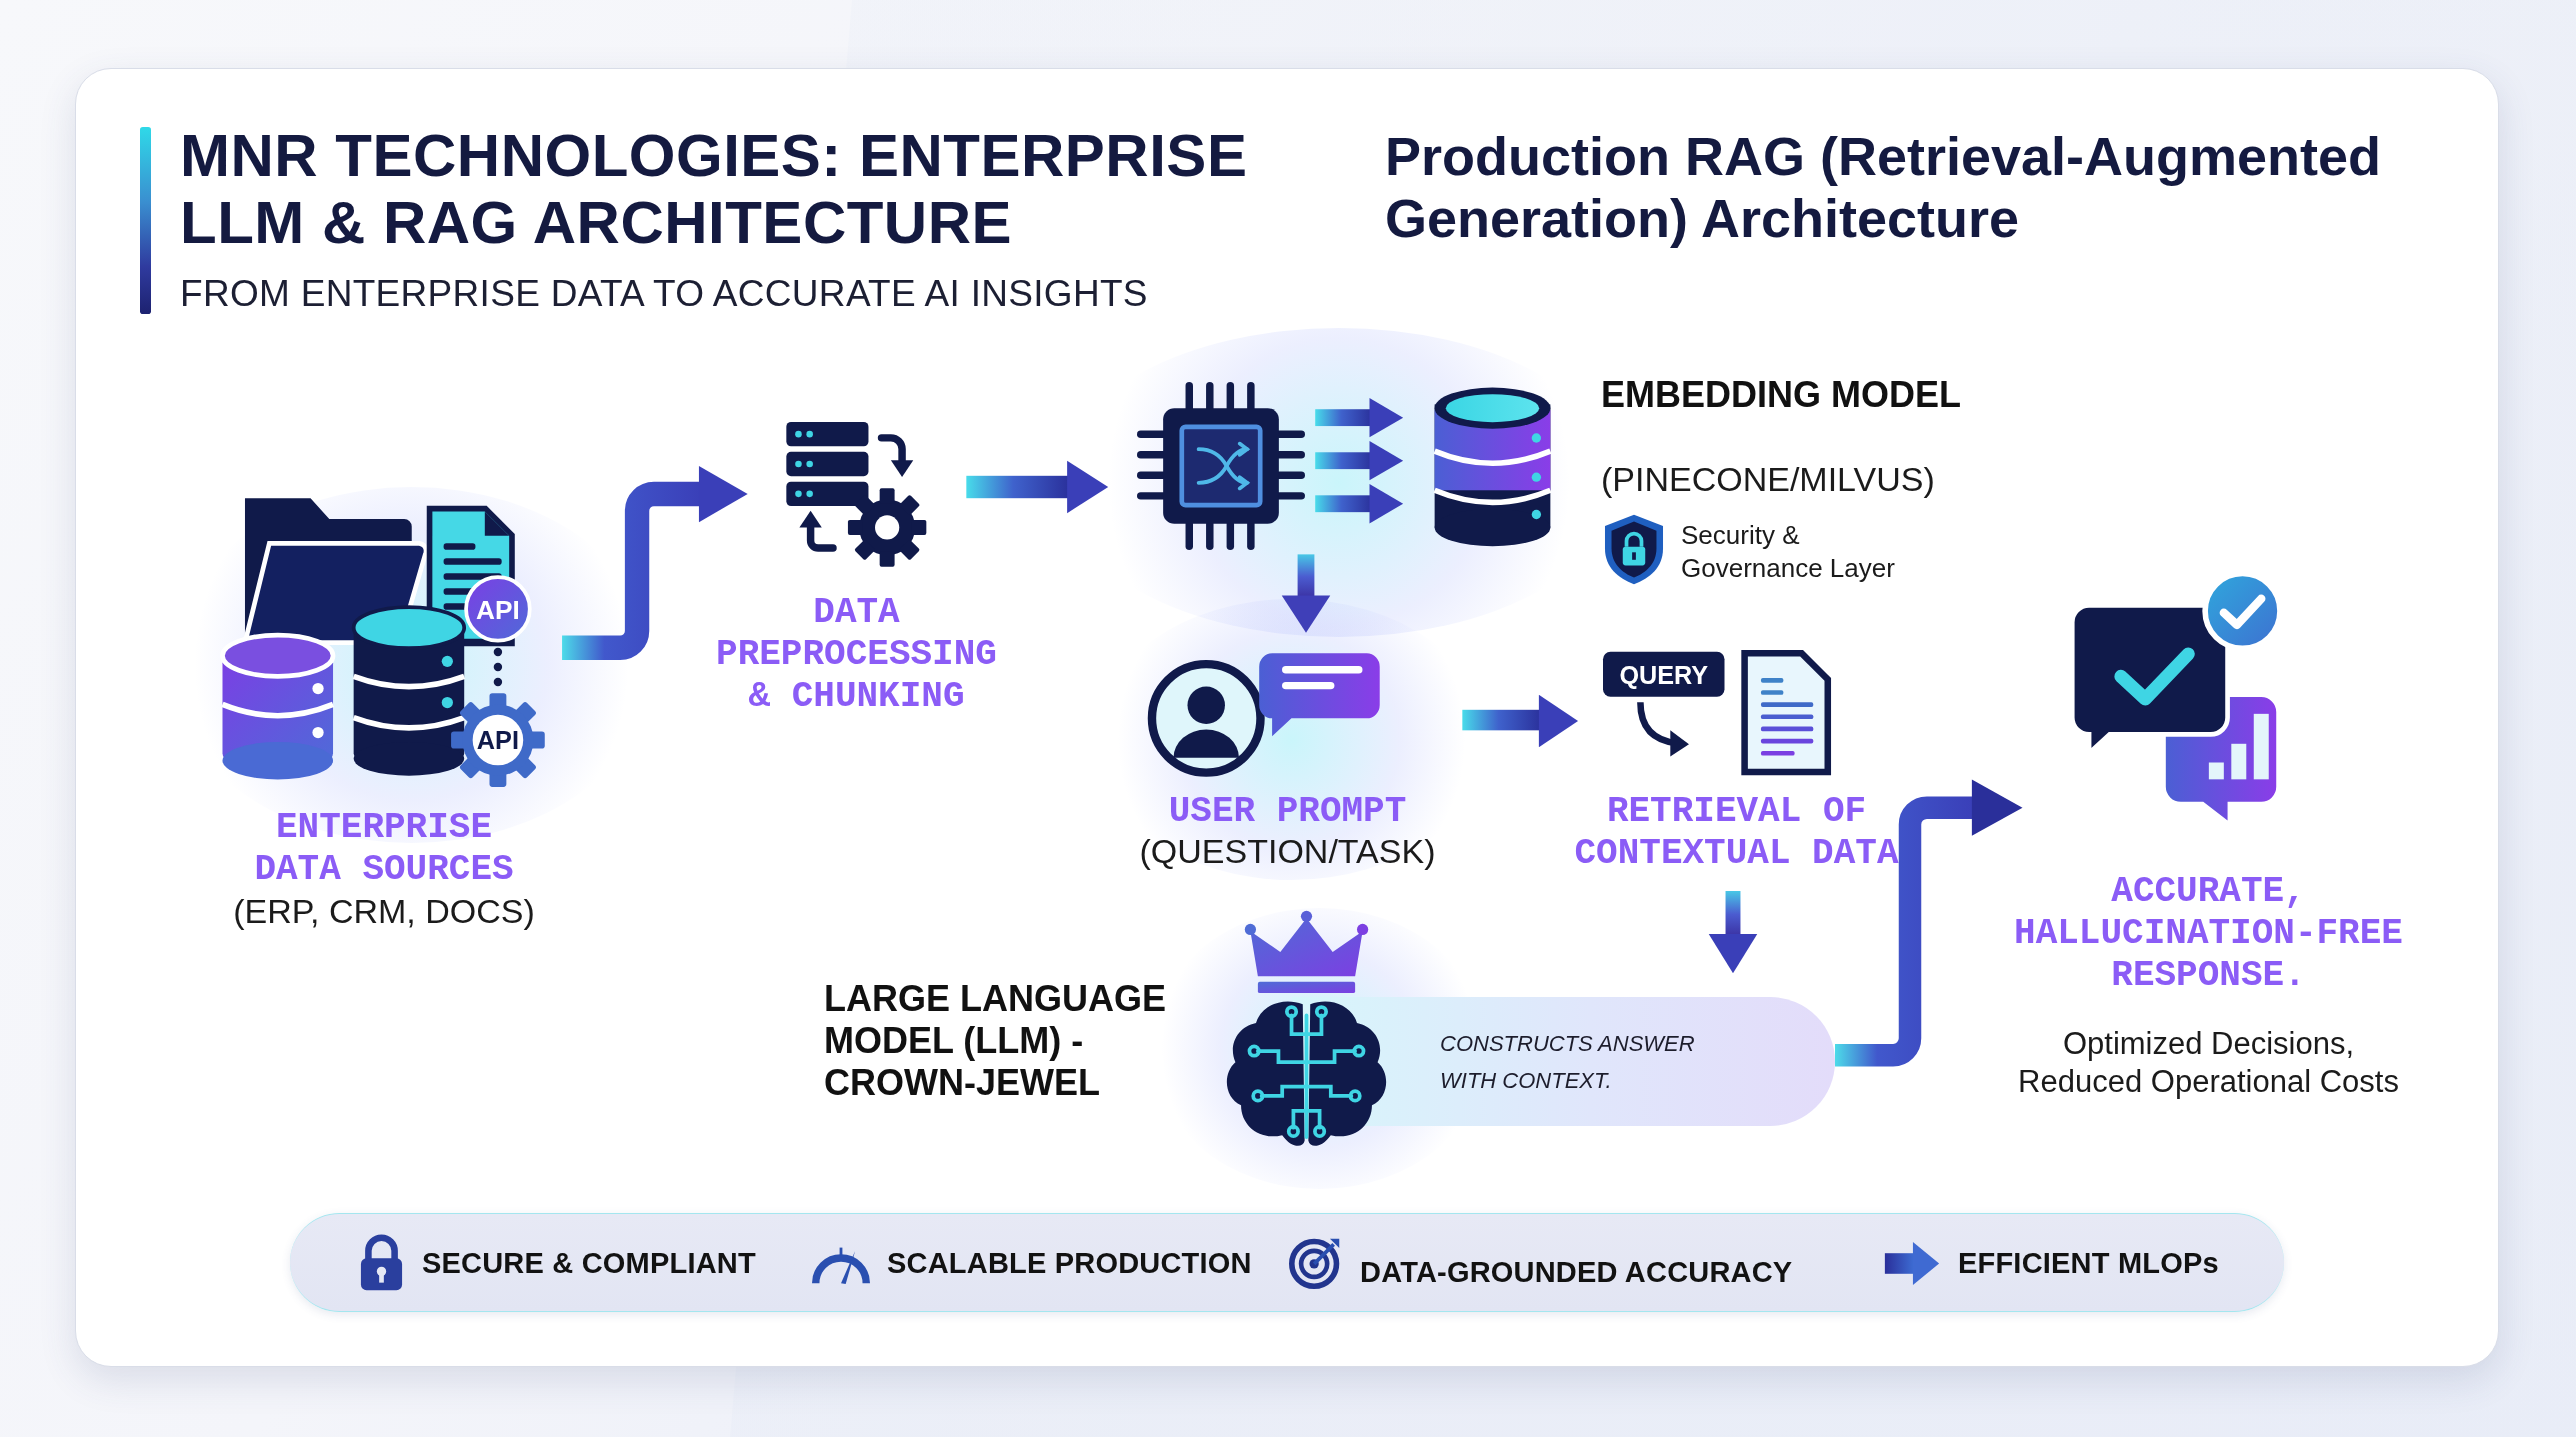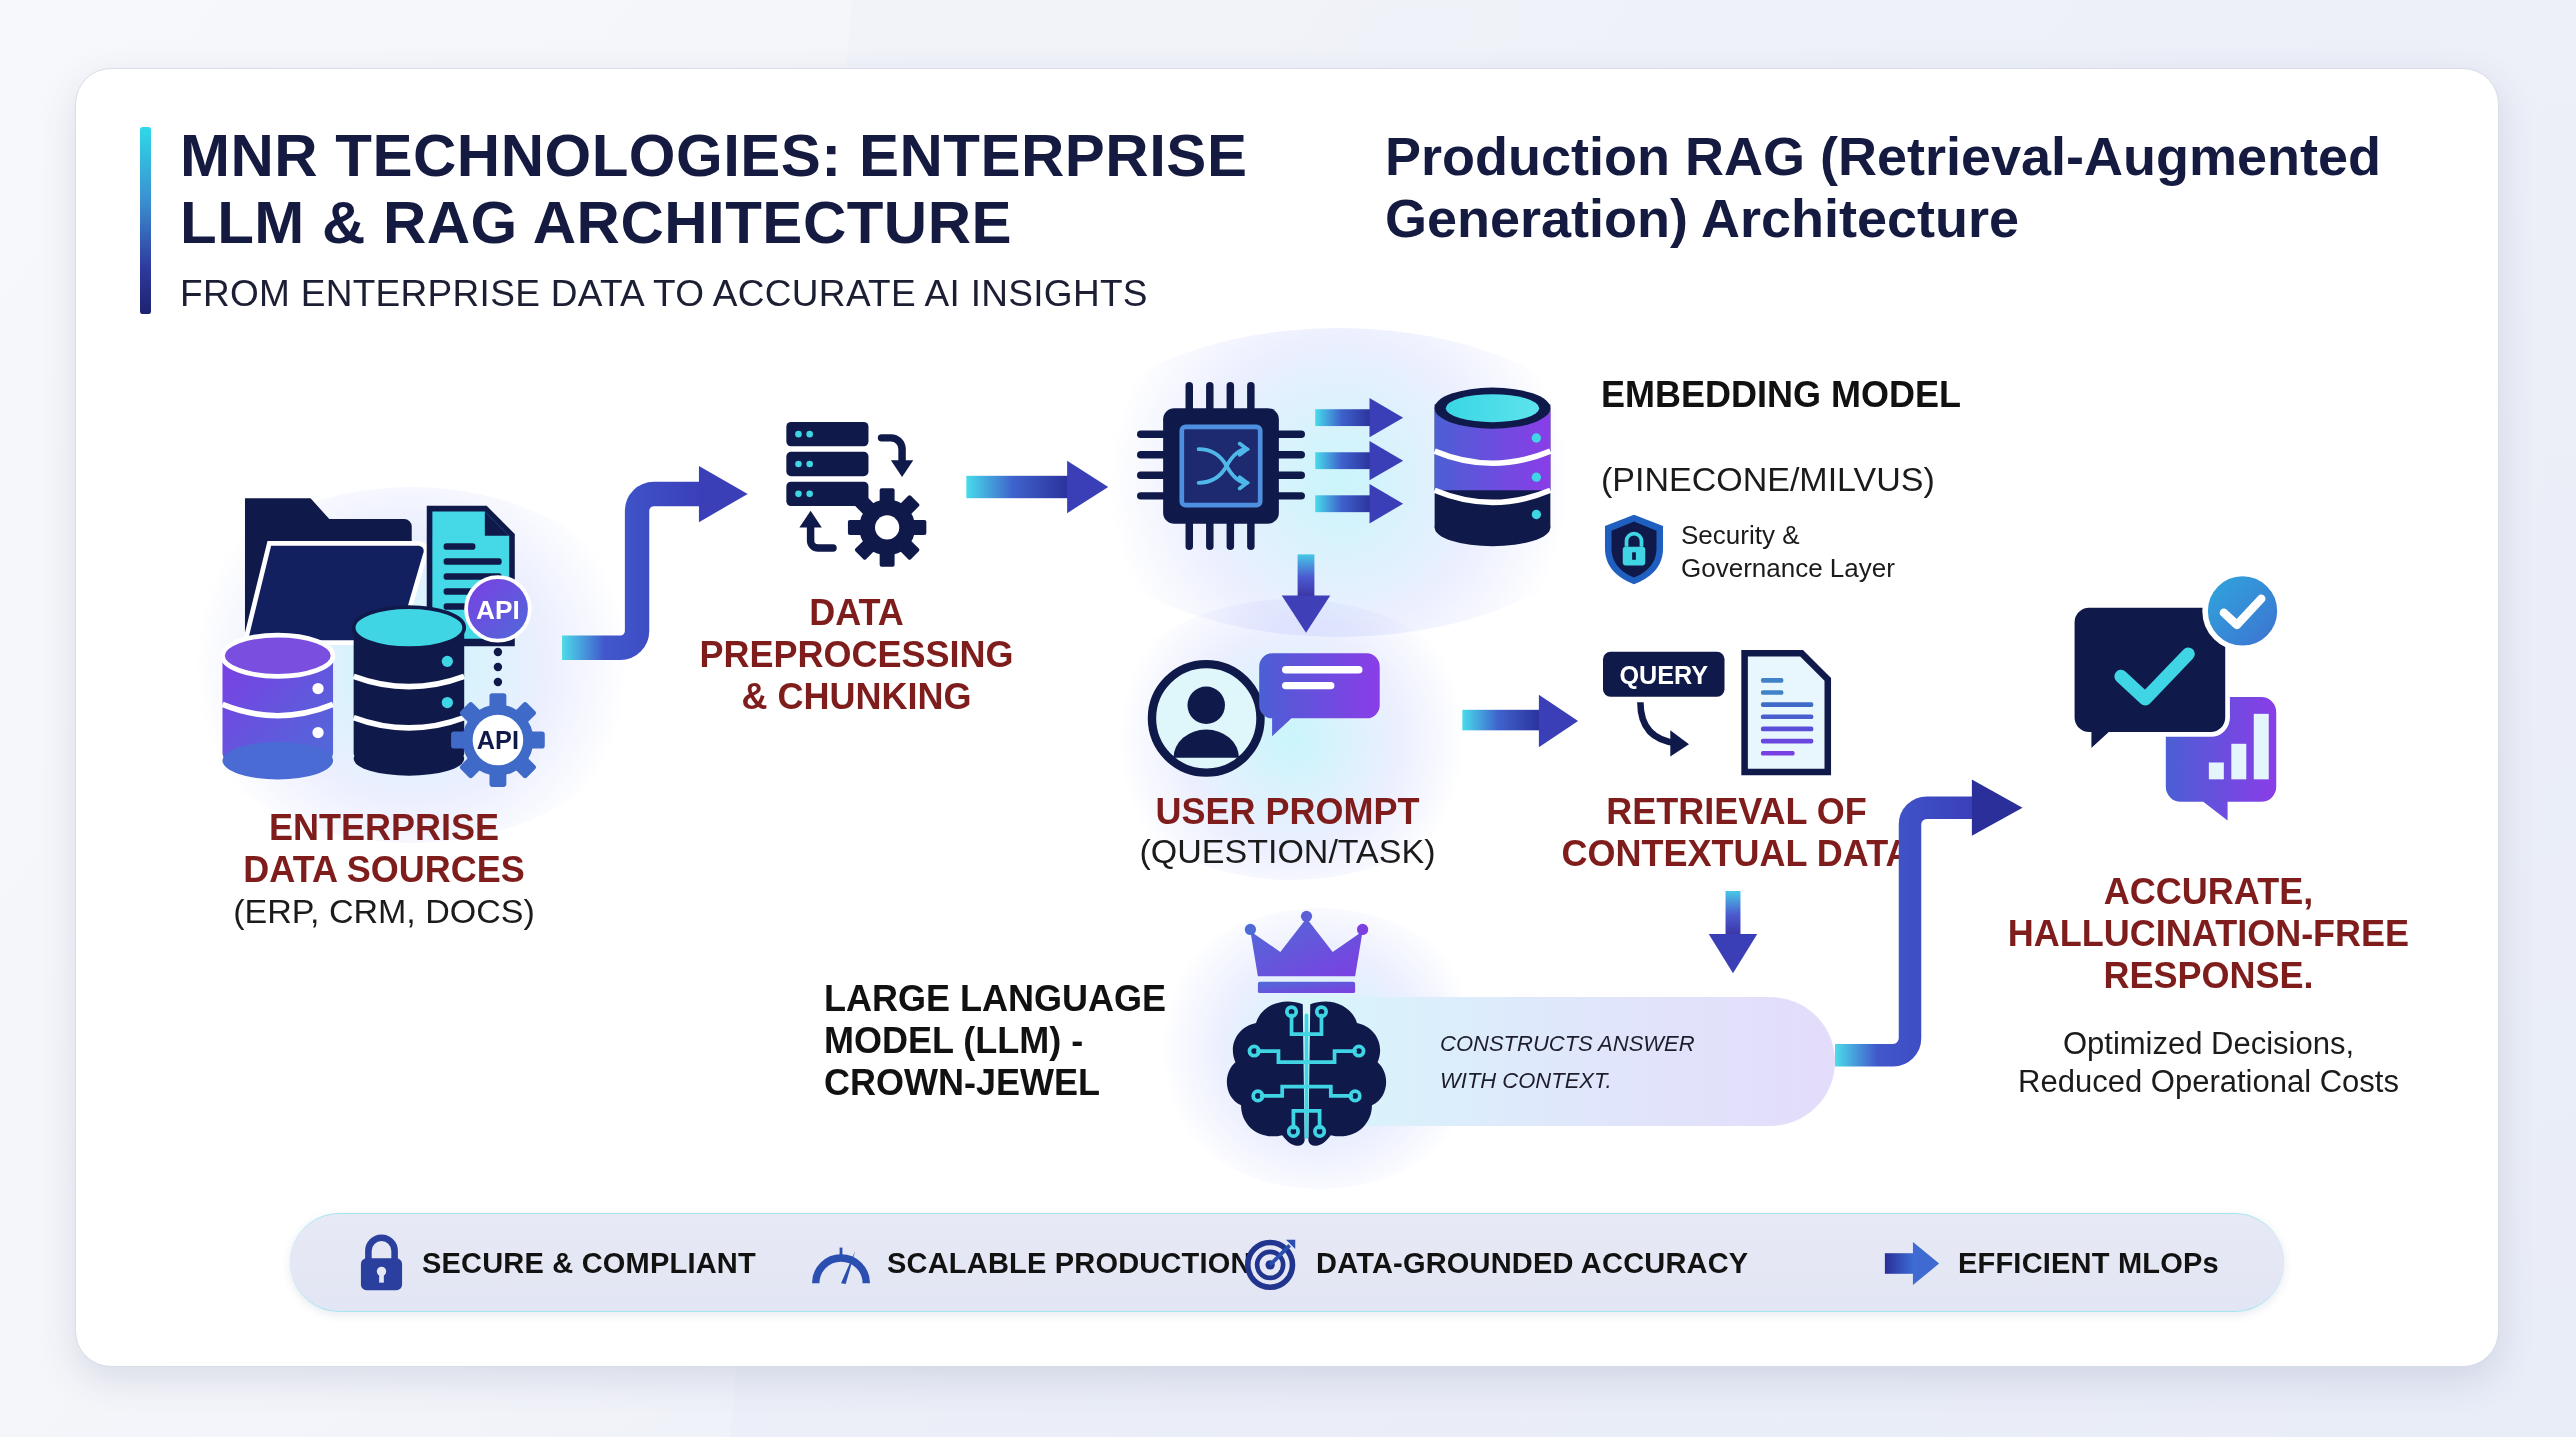--- a/index.html
+++ b/index.html
@@ -32,21 +32,21 @@
     font-size: 60px; font-weight: 700; line-height: 67px; color: #141a40; letter-spacing: 0.5px;
   }
   .subtitle {
     position: absolute; left: 180px; top: 273px; font-size: 37px; color: #1c1f33; letter-spacing: 0.3px;
   }
   .right-title {
     position: absolute; left: 1385px; top: 125px; width: 1105px;
     font-size: 54px; font-weight: 700; line-height: 62px; color: #141a40;
   }
   .abs { position: absolute; }
-  .lbl-bold { font-weight: 700; font-size: 36px; line-height: 42px; color: #7f1d1d; text-align: center; }
+  .lbl-bold { font-weight: 700; font-size: 36px; line-height: 42px; color: #8b5cf6; text-align: center; font-family: Liberation Mono, monospace; }
   .lbl-reg { font-size: 34px; line-height: 41px; color: #1b1b1b; text-align: center; }
   .glow {
     position: absolute; border-radius: 50%;
     background: radial-gradient(circle, rgba(64,220,240,.28) 0%, rgba(120,140,250,.14) 45%, rgba(255,255,255,0) 72%);
   }
   .pill {
     position: absolute; left: 1292px; top: 997px; width: 543px; height: 129px;
     border-radius: 0 65px 65px 0;
     background: linear-gradient(90deg, #d7f6fb 0%, #e0e6fb 55%, #e3dcfa 100%);
   }
@@ -481,21 +481,21 @@
   <span>
     <svg width="58" height="47" viewBox="0 0 62 50">
       <path d="M4 46 A27 27 0 0 1 58 46" fill="none" stroke="#2a4fb0" stroke-width="8"></path>
       <path d="M31 46 L46 12 L36 47 Z" fill="#2a4fb0"></path>
       <line x1="31" y1="8" x2="31" y2="16" stroke="#2a4fb0" stroke-width="3"></line>
     </svg>
   </span>
   <span class="t">SCALABLE PRODUCTION</span>
 </div>
 
-<div class="foot-item" style="left:1245px;">
+<div class="foot-item" style="left:1289px;align-items:flex-end;">
   <span>
     <svg width="54" height="54" viewBox="0 0 58 58">
       <circle cx="27" cy="31" r="24" fill="none" stroke="#22358e" stroke-width="6"></circle>
       <circle cx="27" cy="31" r="14" fill="none" stroke="#22358e" stroke-width="5"></circle>
       <circle cx="27" cy="31" r="5" fill="#22358e"></circle>
       <line x1="27" y1="31" x2="48" y2="10" stroke="#2a4fb0" stroke-width="4"></line>
       <path d="M44 4 L54 4 L54 14 Z" fill="#2a4fb0"></path>
     </svg>
   </span>
   <span class="t">DATA-GROUNDED ACCURACY</span>

